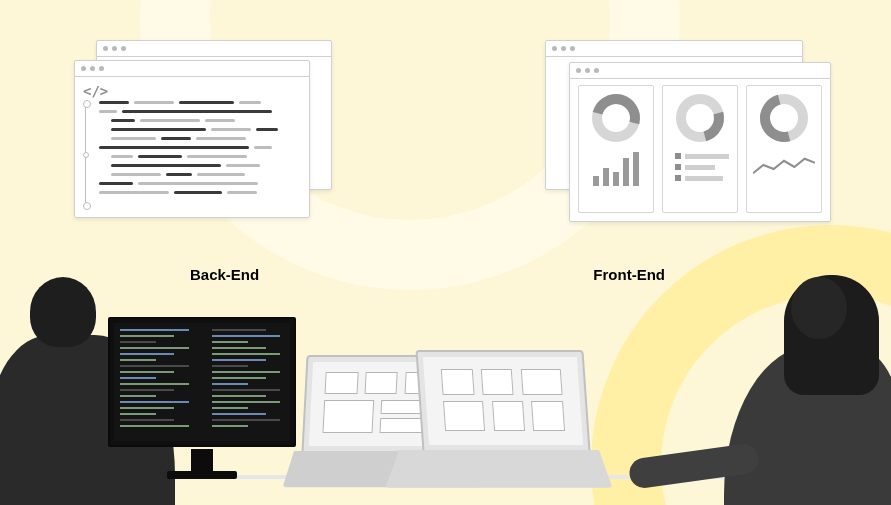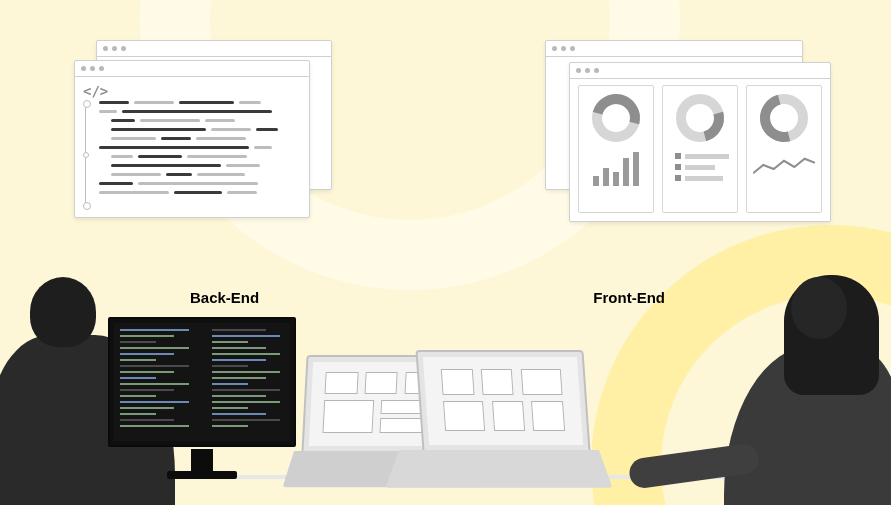--- a/index.html
+++ b/index.html
@@ -27,21 +27,20 @@
     right: -180px; bottom: -200px;
   }
 
   
   .label {
     position: absolute;
     font-size: 15px;
     font-weight: 700;
     color: #000;
     z-index: 5;
-    margin-top: 23px;
   }
   .label-left  { left: 190px; top: 266px; }
   .label-right { right: 226px; top: 266px; }
 
   
   .stack {
     position: absolute;
     z-index: 4;
   }
   .stack-left  { left: 74px;  top: 40px;  width: 260px; height: 180px; }

